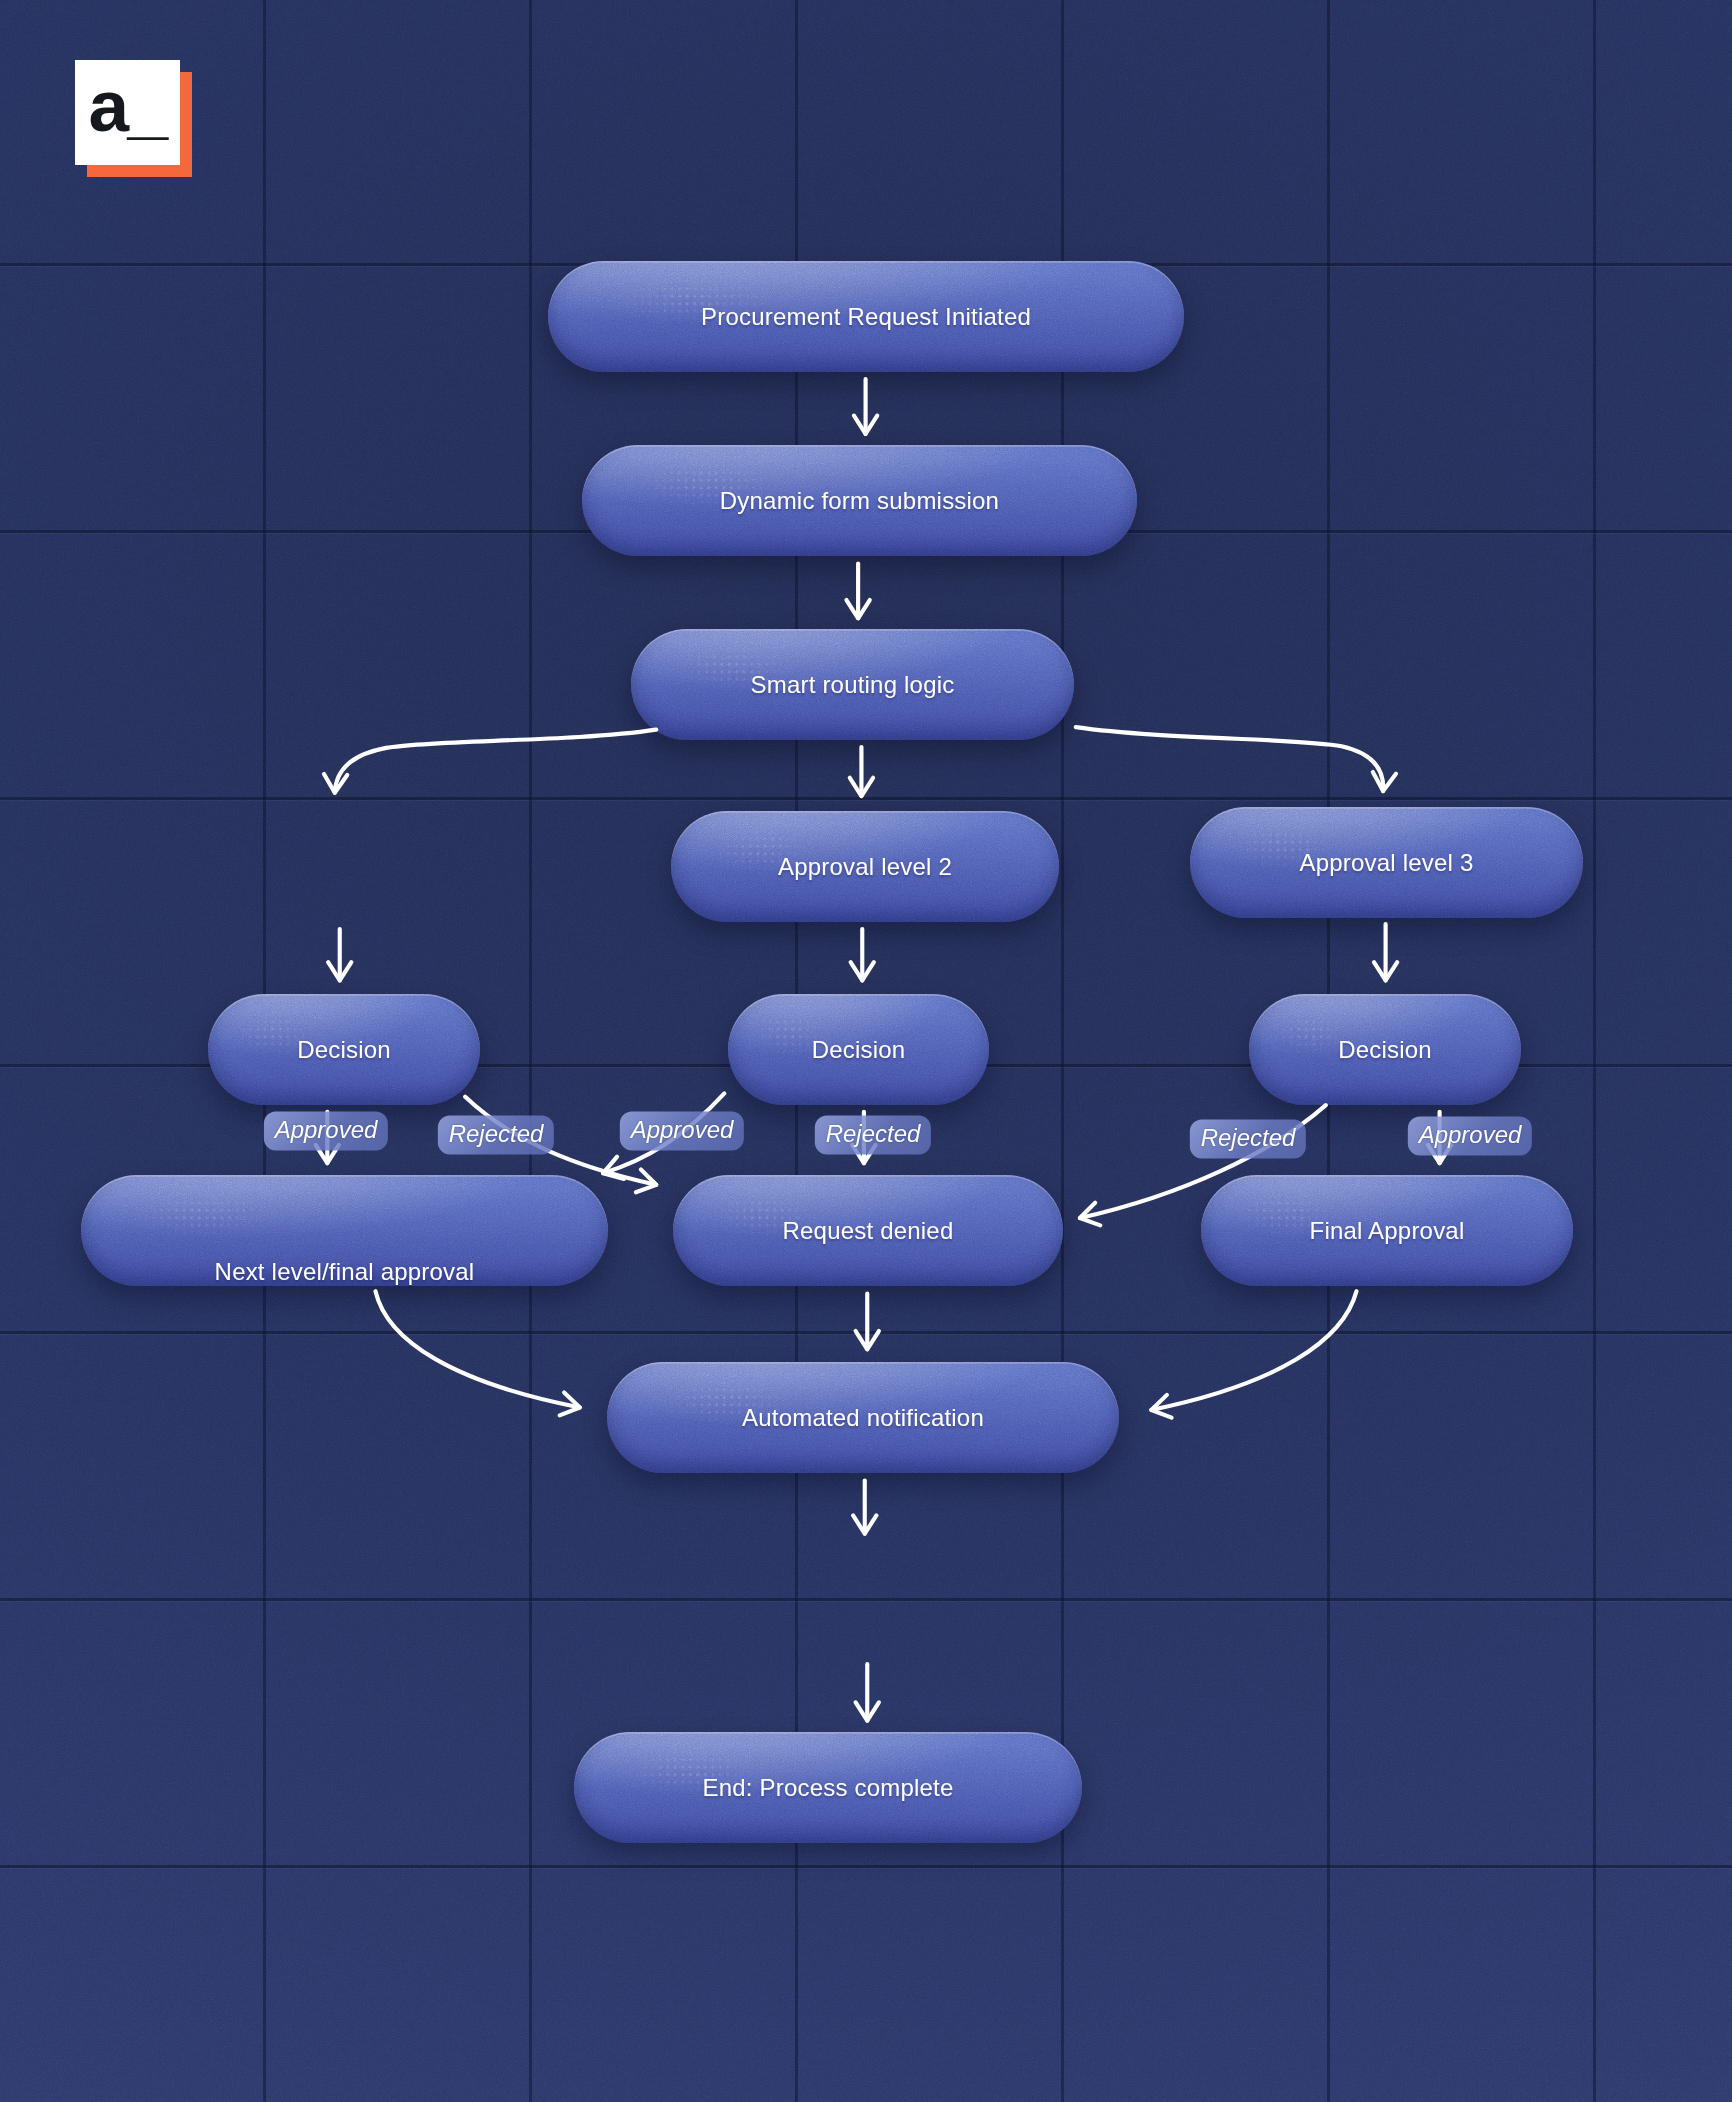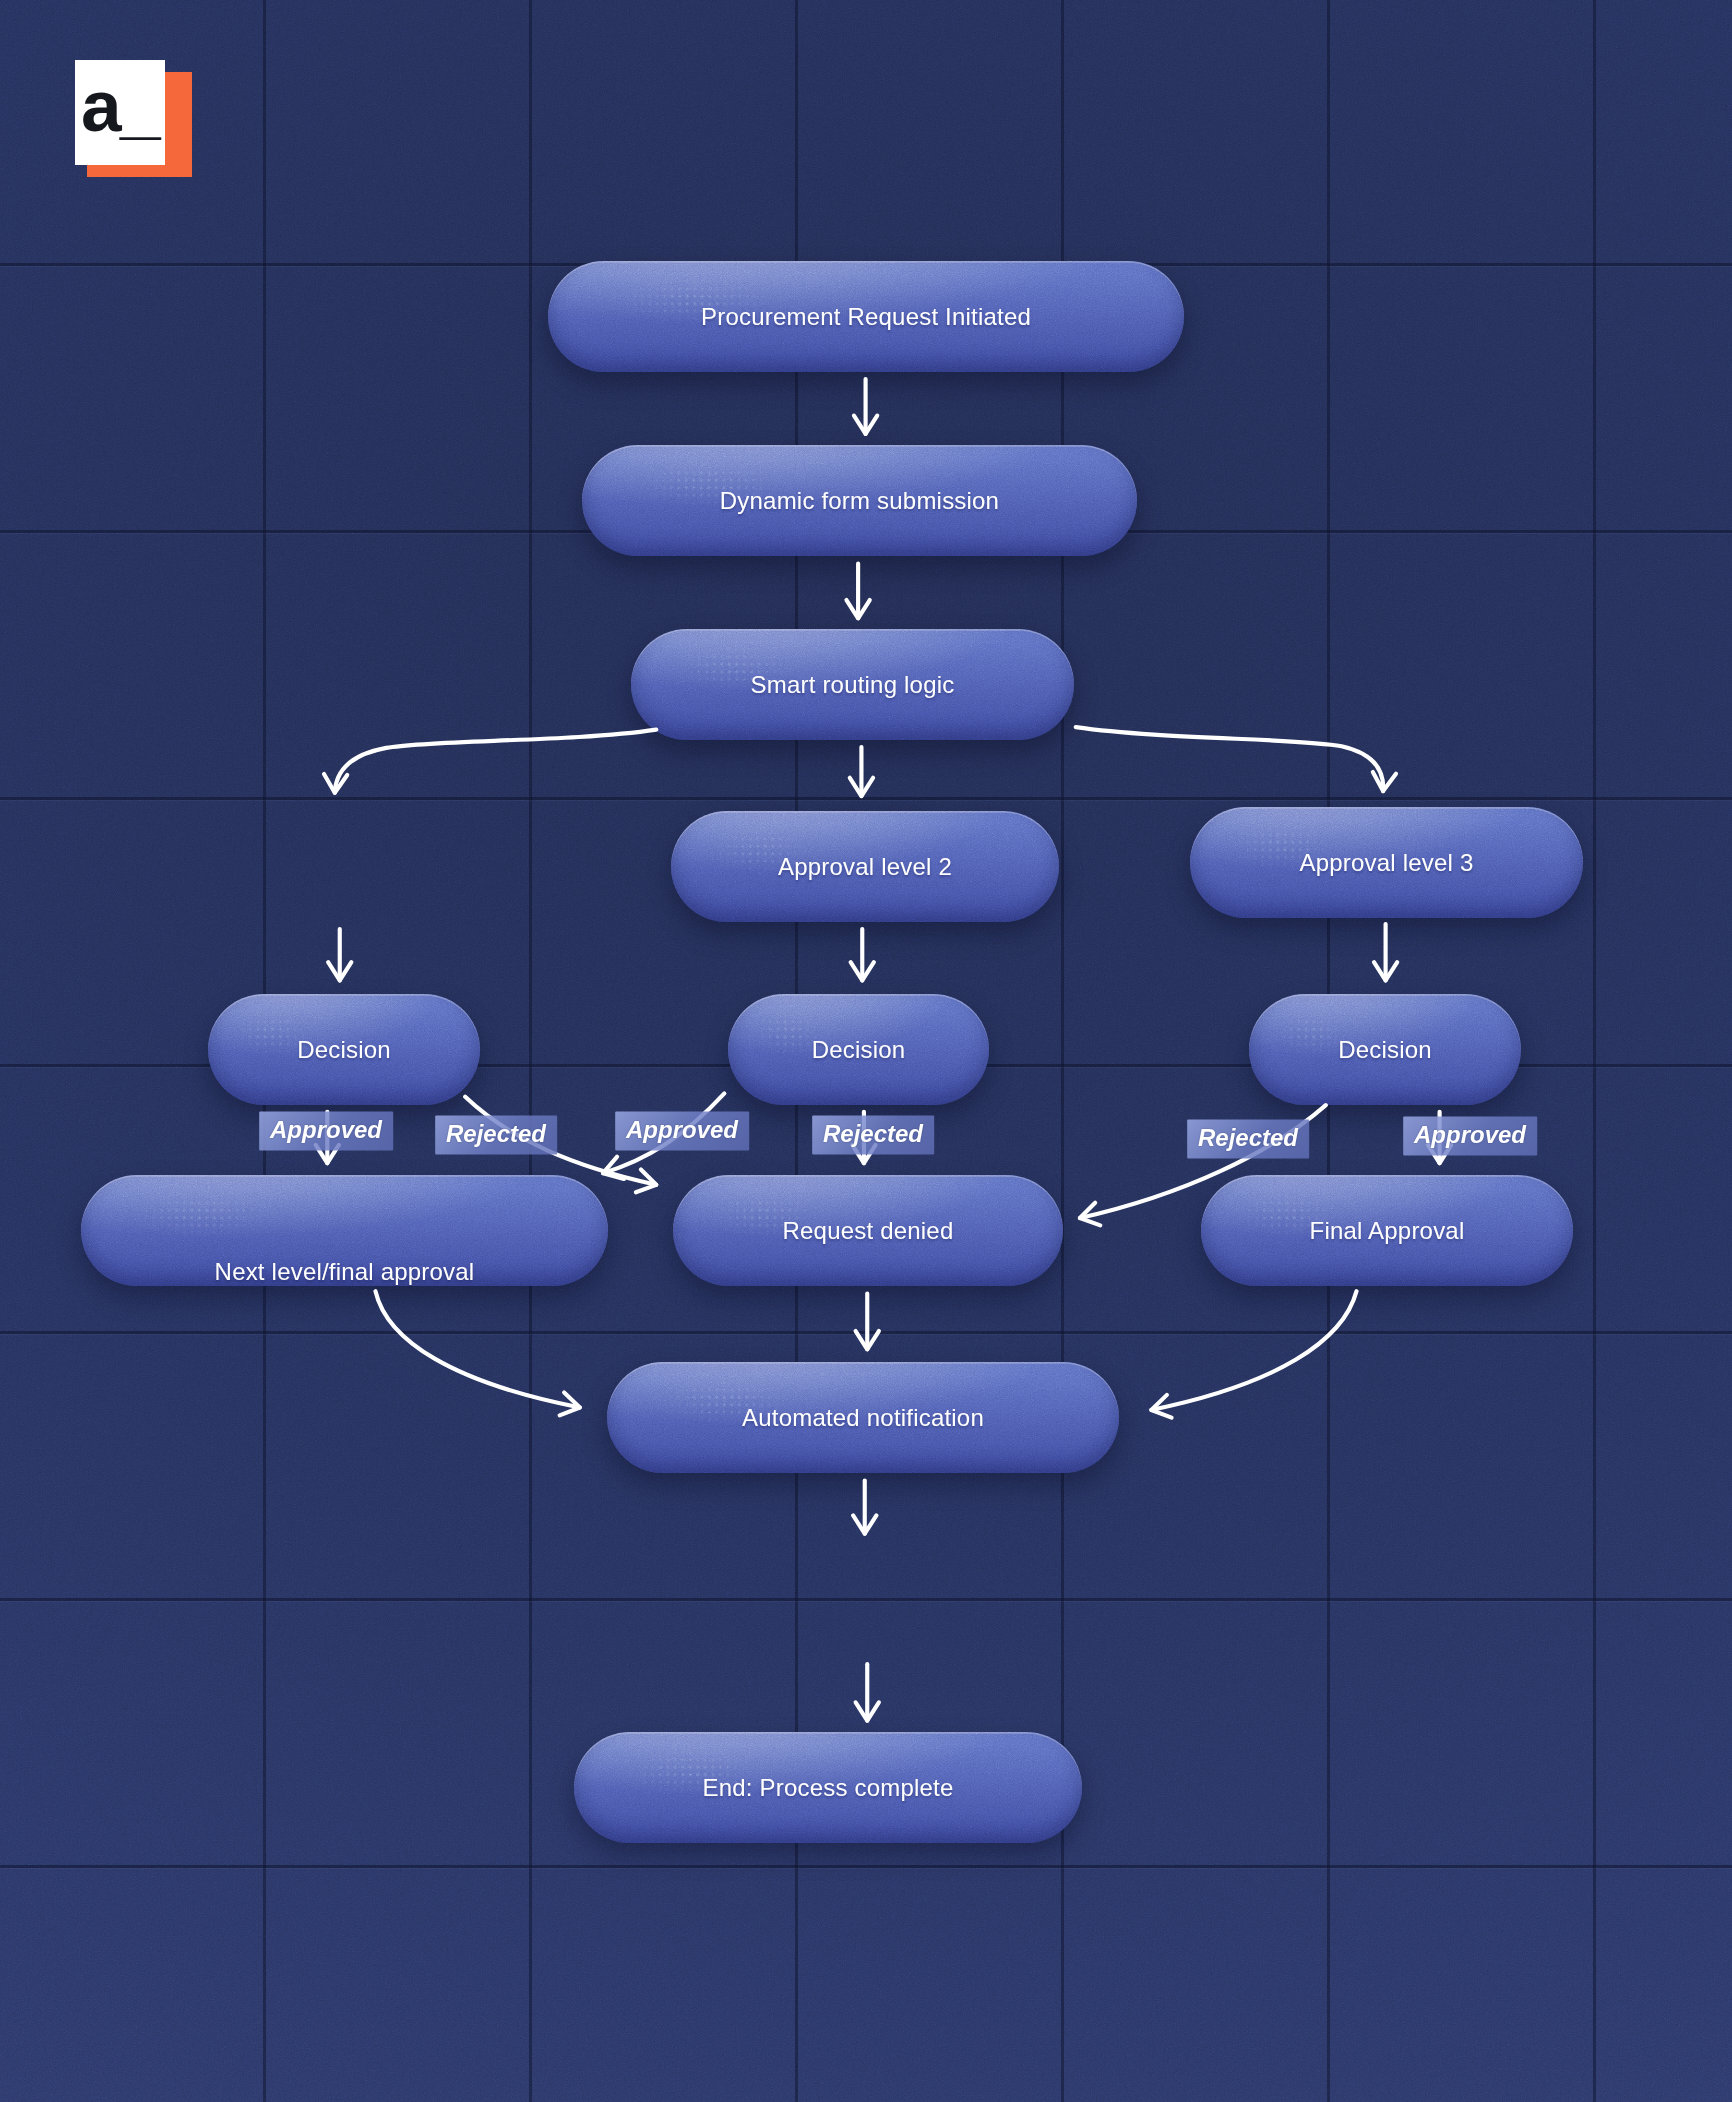--- a/index.html
+++ b/index.html
@@ -38,30 +38,30 @@
     background-size:7.5px 7.5px;opacity:.35;
     -webkit-mask-image:radial-gradient(closest-side,#000 15%,transparent 78%);
     mask-image:radial-gradient(closest-side,#000 15%,transparent 78%);
   }
 
   .edges{position:absolute;inset:0;z-index:5;pointer-events:none;}
   .edges path{fill:none;stroke:#ffffff;stroke-width:5;stroke-linecap:round;stroke-linejoin:round;}
 
   .chip{
     position:absolute;z-index:6;transform:translate(-50%,-50%);
-    font-style:italic;font-size:24px;color:#ffffff;font-weight:700;
-    padding:4.2px 10.8px 6.6px;border-radius:1px;white-space:nowrap;
+    font-style:italic;font-size:24px;color:#ffffff;font-weight:400;
+    padding:4.2px 10.8px 6.6px;border-radius:12px;white-space:nowrap;
     background:linear-gradient(135deg, rgba(150,165,225,.88) 0%, rgba(108,124,196,.82) 55%, rgba(96,111,183,.82) 100%);
     text-shadow:0 0.8px 1.7px rgba(16,22,58,.4);
   }
 
   .logo{position:absolute;left:75px;top:60px;width:105px;height:105px;z-index:7;}
   .logo-shadow{position:absolute;left:11.6px;top:11.6px;width:105px;height:105px;background:#f4683c;}
   .logo-card{
-    position:absolute;left:0;top:0;width:90px;height:105px;background:#ffffff;
+    position:absolute;left:0;top:0;width:105px;height:105px;background:#ffffff;
     display:flex;align-items:center;justify-content:center;
   }
   .logo-glyph{font-size:73px;font-weight:700;color:#15181d;margin-top:-13.3px;letter-spacing:-1.7px;}
 </style>
 </head>
 <body>
 
 <div class="stage">
   <div class="grid"></div>
 

